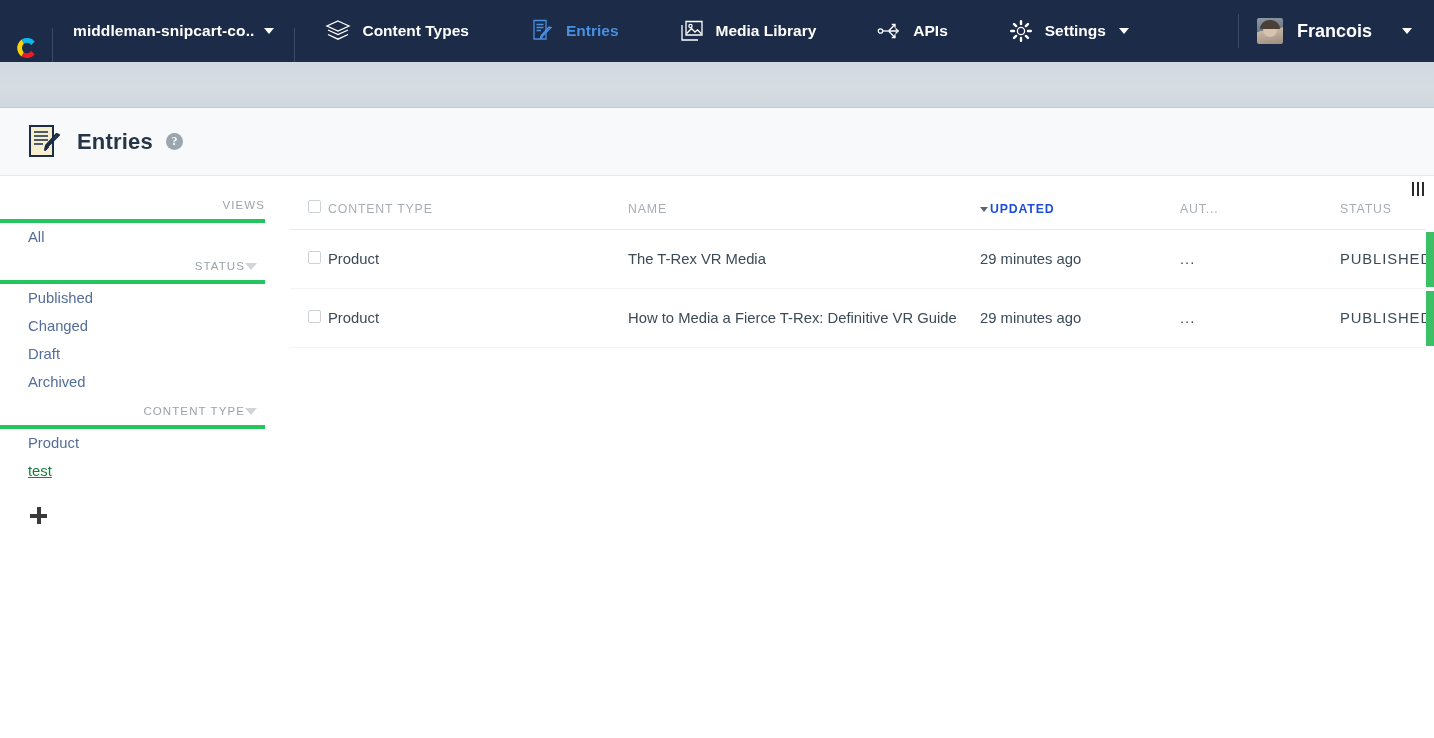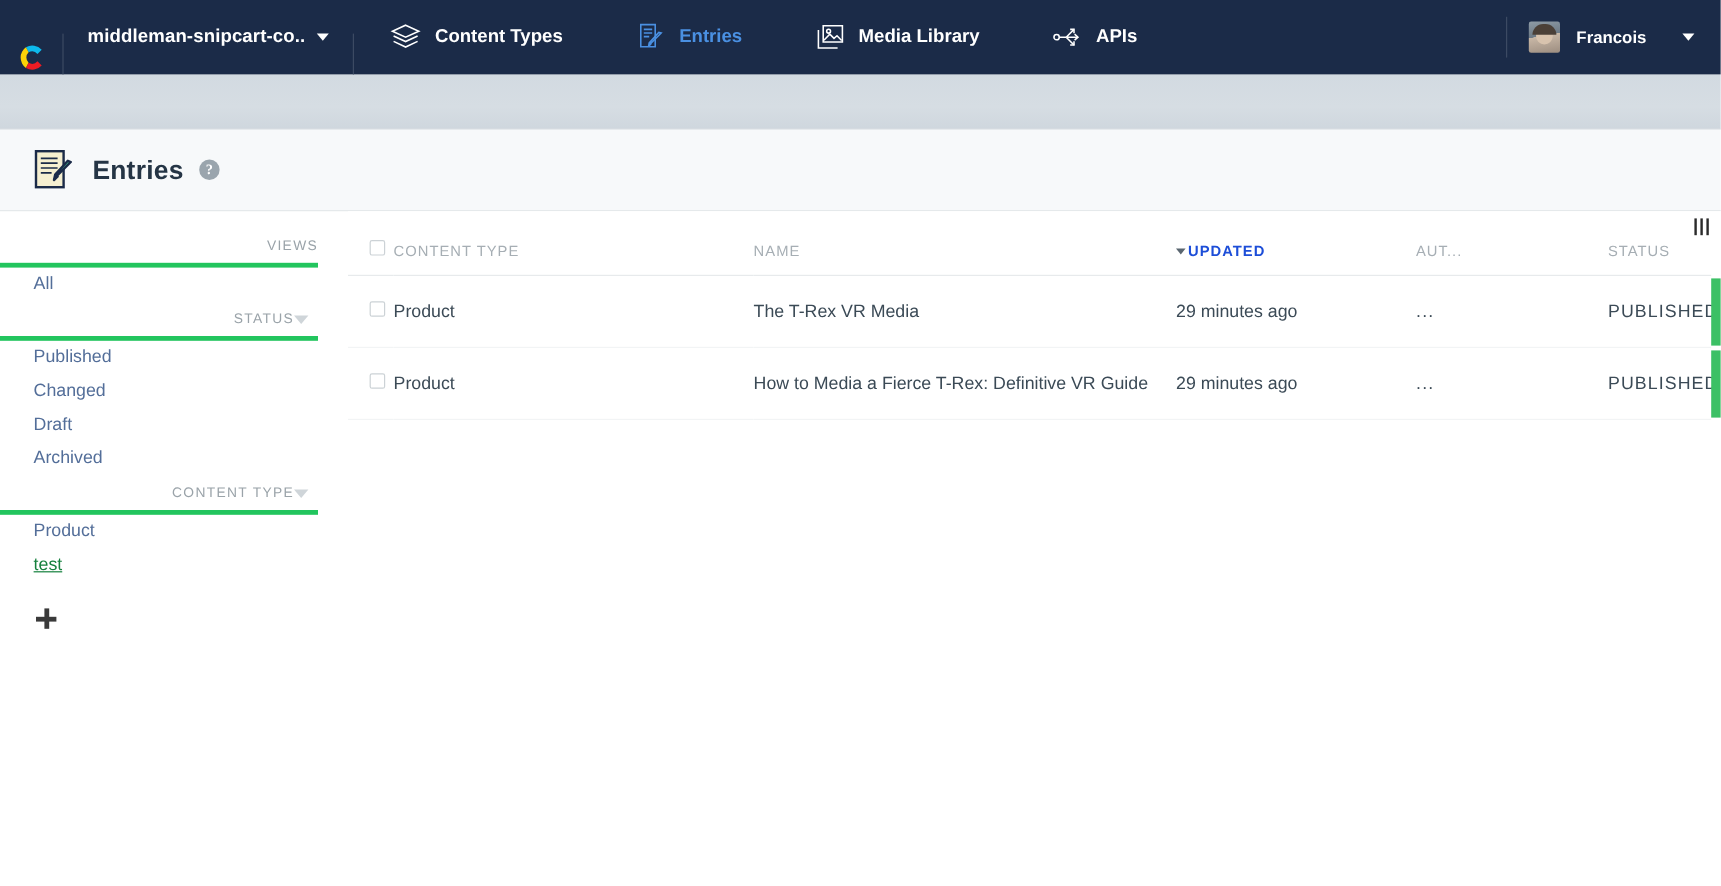--- a/index.html
+++ b/index.html
@@ -46,21 +46,21 @@
     position: relative; overflow: hidden; flex: 0 0 26px;
   }
   .avatar::after {
     content:""; position:absolute; left:6px; top:5px; width:14px; height:14px;
     border-radius:50%; background:#d8c3ae;
   }
   .avatar::before {
     content:""; position:absolute; left:3px; top:2px; width:20px; height:9px;
     border-radius: 10px 10px 0 0; background:#4b4038; z-index:2;
   }
-  .username { color:#fff; font-size:14px; font-weight:bold; margin-left:14px; }
+  .username { color:#fff; font-size:18px; font-weight:bold; margin-left:14px; }
   .nav-right .caret-down { color:#fff; margin-left:30px; margin-right:6px; }
 
   
   .subbar {
     height: 46px; width: 100%;
     background: linear-gradient(180deg,#d2dae1 0%, #d6dde3 60%, #cfd7de 100%);
     border-bottom: 1px solid #c3ccd4;
   }
 
   
@@ -269,20 +269,30 @@
         <svg viewBox="0 0 26 26" width="26" height="26" fill="none" stroke="#ffffff" stroke-width="1.3">
           <circle cx="4.5" cy="13" r="2.2"></circle>
           <path d="M6.8 13 H12.5"></path>
           <path d="M12.5 13 L19 6.5 M12.5 13 L19 19.5 M12.5 13 H21.5"></path>
           <path d="M15.8 6.5 H19 V9.7 M15.8 19.5 H19 V16.3 M19.5 10.5 L22.3 13 L19.5 15.5"></path>
         </svg>
       </span>
       <span>APIs</span>
     </div>
 
+    <div class="nav-item">
+      <span class="ni-icon">
+        <svg viewBox="0 0 26 26" width="26" height="26" fill="none" stroke="#ffffff" stroke-width="1.3">
+          <circle cx="13" cy="13" r="3.6"></circle>
+          <path d="M13 3.2 V6 M13 20 V22.8 M3.2 13 H6 M20 13 H22.8 M6.1 6.1 L8.1 8.1 M17.9 17.9 L19.9 19.9 M19.9 6.1 L17.9 8.1 M8.1 17.9 L6.1 19.9" stroke-width="2.4" stroke-linecap="round"></path>
+        </svg>
+      </span>
+      <span>Settings</span>
+      <span class="caret-down"></span>
+    </div>
 
   </div>
 
   <div class="nav-right">
     <div class="nav-divider"></div>
     <div class="avatar"></div>
     <span class="username">Francois</span>
     <span class="caret-down"></span>
   </div>
 </div>

